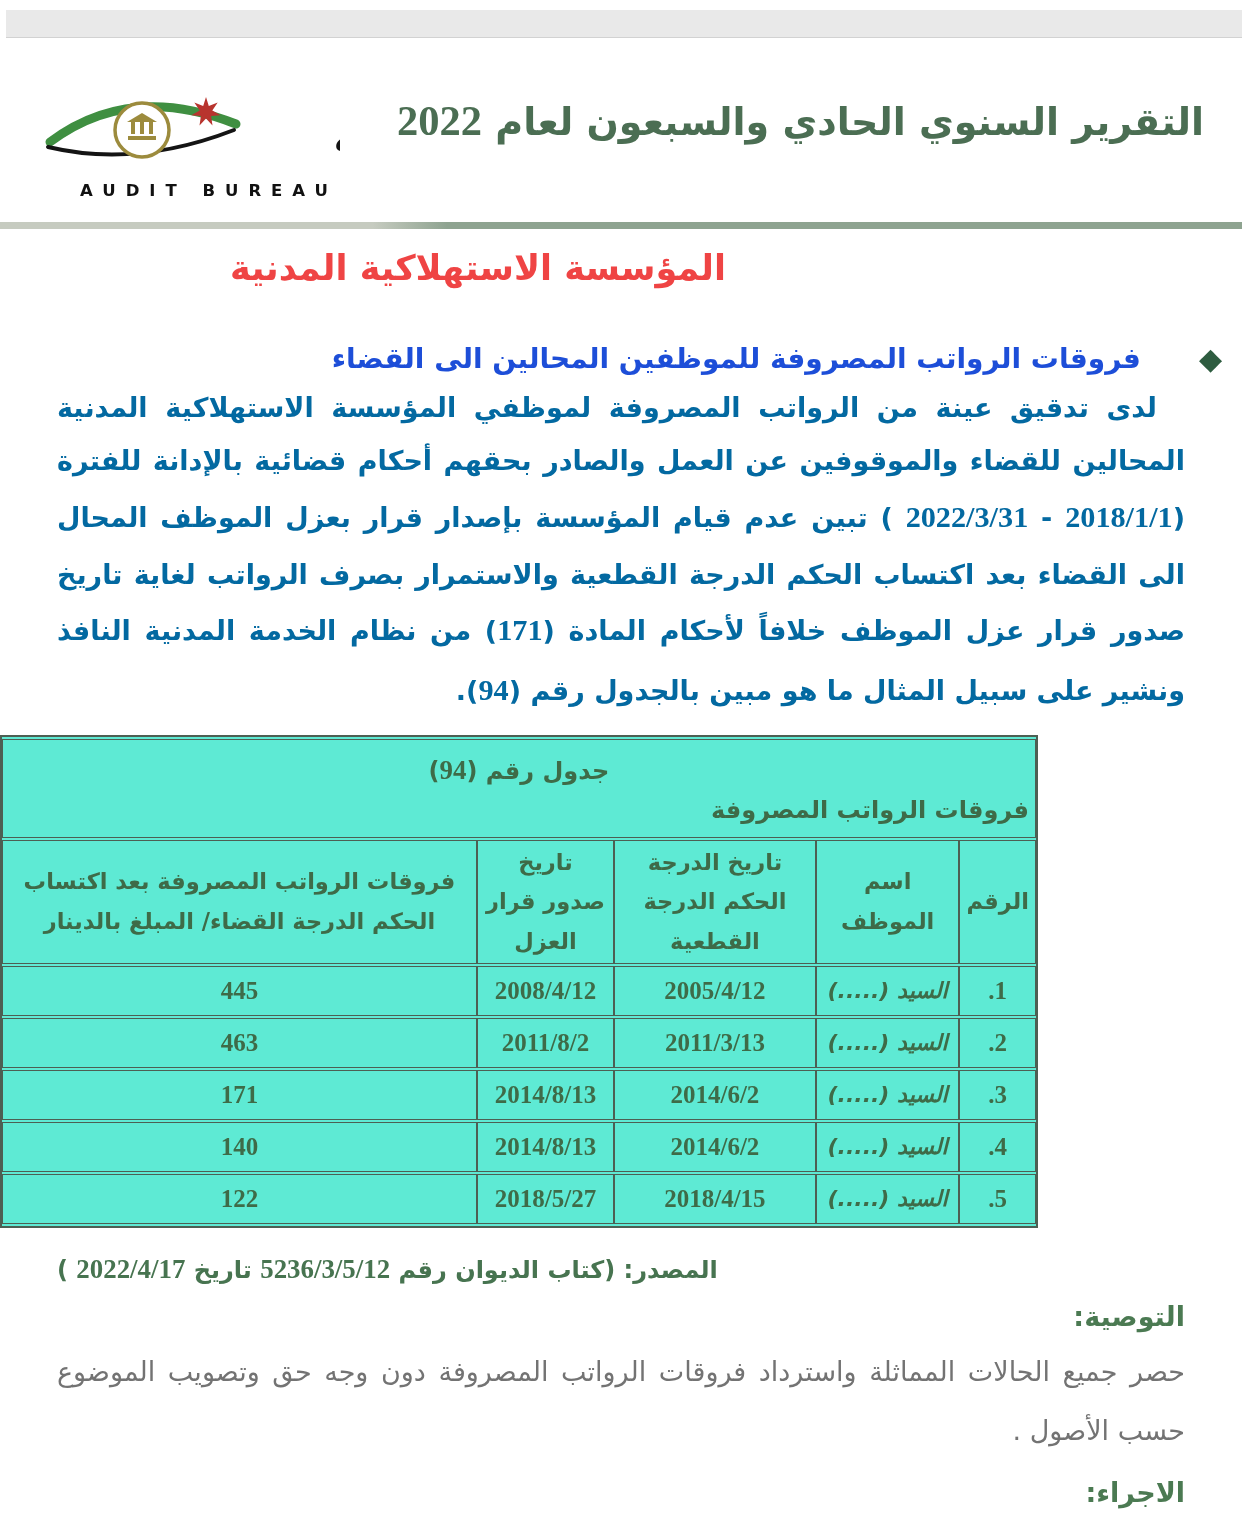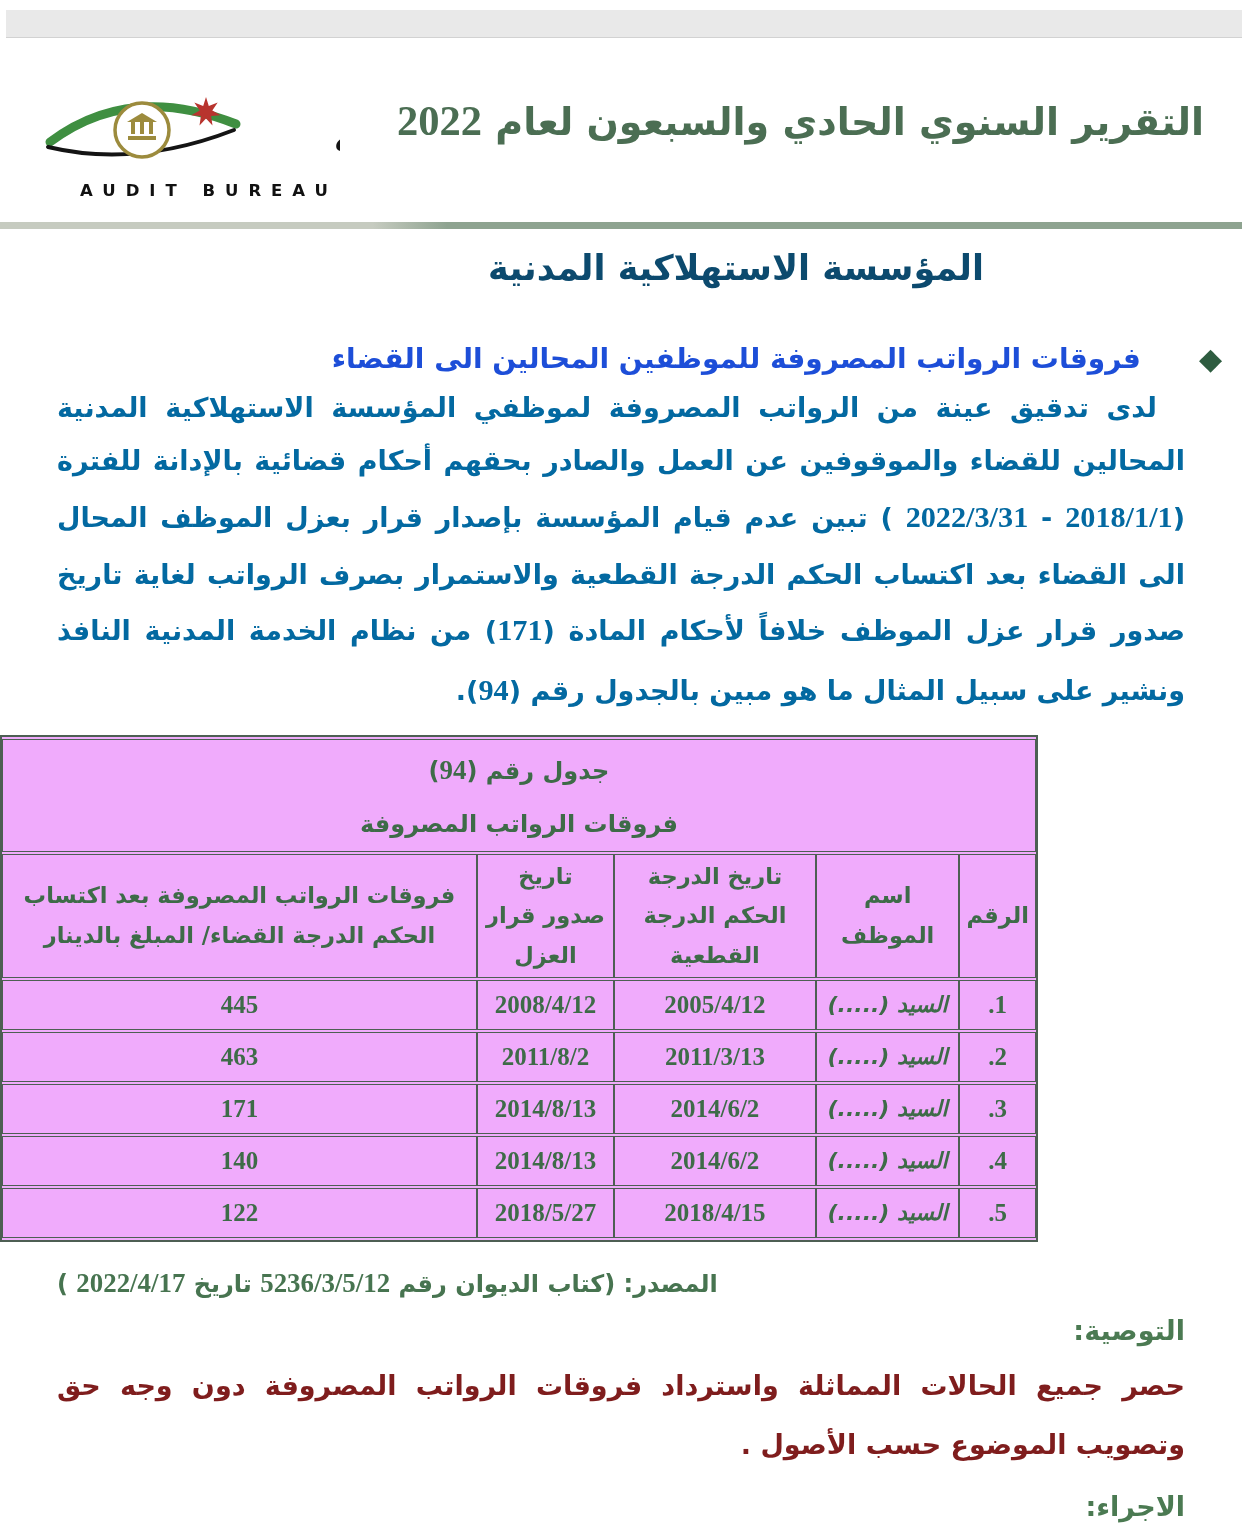--- a/index.html
+++ b/index.html
@@ -7,50 +7,50 @@
         font-family:"DejaVu Sans",sans-serif;color:#1c1c1c;}
   .top-strip{position:absolute;left:6px;right:0;top:10px;height:27px;background:#e9e9e9;
              border-bottom:1px solid #d2d2d2;}
   
   .header{position:relative;height:232px;}
   .logo{position:absolute;left:38px;top:50px;width:302px;height:156px;}
   .report-title{position:absolute;right:38px;top:96px;direction:rtl;
                 font-size:38px;font-weight:bold;color:#4b6e53;letter-spacing:0px;white-space:nowrap;}
   .header-rule{position:absolute;left:0;right:0;top:222px;height:7px;
                background:linear-gradient(to right,#c6cbc0 0%,#c6cbc0 30%,#8ea390 36%,#8ea390 100%);}
-  .org-title{direction:rtl;text-align:center;padding-left:230px;margin-top:16px;
-             font-size:35px;font-weight:bold;color:#0c4a6e;}
+  .org-title{direction:rtl;text-align:left;padding-left:230px;margin-top:16px;
+             font-size:35px;font-weight:bold;color:#ef4444;}
   
   .section-row{direction:rtl;display:flex;align-items:center;gap:58px;
                padding-right:20px;margin-top:54px;}
   .diamond{font-size:30px;color:#2e5c40;line-height:1;}
   .section-heading{font-size:28px;font-weight:bold;color:#1d4ed8;}
   
   .para{direction:rtl;text-align:justify;font-weight:bold;color:#0369a1;
         margin:6px 57px 0 57px;font-size:27px;line-height:1.98;text-indent:28px;}
   .num{font-family:"Liberation Serif","DejaVu Serif",serif;font-weight:600;font-size:1.12em;}
   
   table.gtable{direction:rtl;border-collapse:separate;border-spacing:0 2px;
                margin:14px 0 0 0;margin-right:147px;width:1038px;
-               border:2px solid #4d5f53;background:#f0abfc;}
+               border:2px solid #4d5f53;background:#5eead4;}
   table.gtable td,table.gtable th{border:1px solid #4d5f53;vertical-align:middle;padding:2px 6px;}
   .t-title-cell{text-align:center;padding:10px 6px 8px 6px !important;}
   .t-title{color:#3e6b48;font-weight:bold;font-size:24px;line-height:1.55;}
-  .t-title + .t-title{margin-top:14px;}
+  .t-title + .t-title{text-align:right;}
   th.gh{color:#3e6b48;font-weight:bold;font-size:22.5px;line-height:1.75;
         text-align:center;height:108px;padding:4px 10px;}
   td.cell-rank{color:#3e6b48;font-weight:bold;text-align:center;height:44px;
                font-family:"Liberation Serif","DejaVu Serif",serif;font-size:25px;}
   td.cell-name{color:#3e6b48;font-weight:bold;text-align:center;font-size:22px;font-style:italic;}
   td.cell-num{color:#3e6b48;font-weight:bold;text-align:center;
               font-family:"Liberation Serif","DejaVu Serif",serif;font-size:25px;}
   .src-wrap{margin-left:57px;margin-right:auto;width:fit-content;direction:rtl;
             color:#477450;font-weight:bold;font-size:24px;margin-top:26px;}
   .sub-head{direction:rtl;margin:16px 57px 0 57px;font-size:27px;font-weight:bold;color:#4b7a52;}
-  .sub-text{direction:rtl;margin:10px 57px 0 57px;font-size:27px;font-weight:bold;color:#7f1d1d;
+  .sub-text{direction:rtl;margin:10px 57px 0 57px;font-size:27px;font-weight:normal;color:#737373;
             text-align:justify;line-height:2.2;}
   .action-text{text-indent:26px;}
   
   .latin{letter-spacing:10px;font-weight:bold;}
 </style>
 </head>
 <body>
 
 <div class="page">
 

